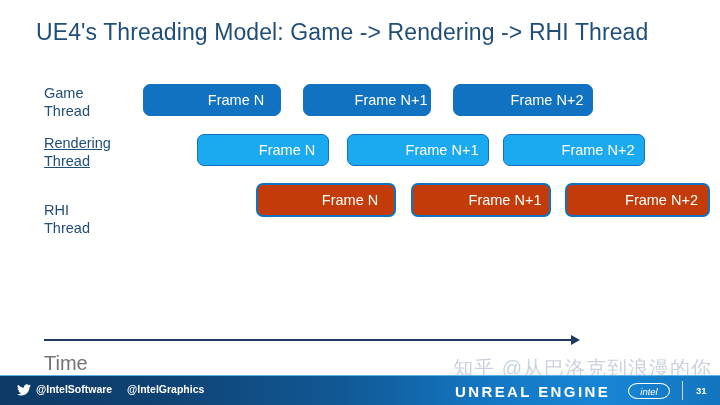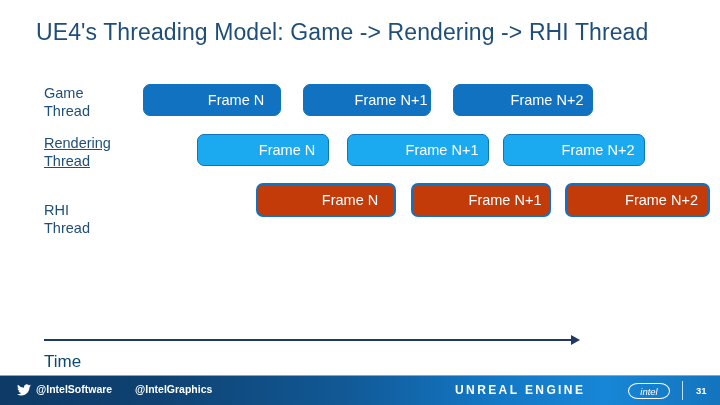--- a/index.html
+++ b/index.html
@@ -113,22 +113,22 @@
     width: 0;
     height: 0;
     border-left: 9px solid #1F3864;
     border-top: 5px solid transparent;
     border-bottom: 5px solid transparent;
   }
   #time-label {
     position: absolute;
     left: 44px;
     top: 352px;
-    font-size: 17px;
-    color: #0c4a6e;
+    font-size: 20px;
+    color: #737373;
   }
 
   
   #watermark {
     position: absolute;
     right: 8px;
     top: 355px;
     font-size: 20px;
     color: rgba(120,140,170,0.40);
     white-space: nowrap;
@@ -165,31 +165,31 @@
   #handle-software {
     position: absolute;
     left: 36px;
     top: 8px;
     font-size: 10.5px;
     color: #ffffff;
     font-weight: bold;
   }
   #handle-graphics {
     position: absolute;
-    left: 135px;
+    left: 127px;
     top: 8px;
     font-size: 10.5px;
     color: #ffffff;
     font-weight: bold;
   }
   #ue-logo {
     position: absolute;
     left: 455px;
     top: 8px;
-    font-size: 12px;
+    font-size: 15px;
     letter-spacing: 2.4px;
     color: #ffffff;
     font-weight: bold;
   }
   #intel-logo {
     position: absolute;
     left: 628px;
     top: 8px;
     width: 42px;
     height: 16px;
@@ -251,20 +251,21 @@
     <div class="frame-box col1">Frame N+1</div>
     <div class="frame-box col2">Frame N+2</div>
   </div>
 
   <div id="time-axis">
     <div class="axis-line"></div>
     <div class="axis-head"></div>
   </div>
   <div id="time-label">Time</div>
 
+  <div id="watermark">知乎 @从巴洛克到浪漫的你</div>
 
   <div id="footer">
     <div id="footer-topline"></div>
 
     <svg id="twitter-icon" viewBox="0 0 24 20">
       <path fill="#ffffff" d="M24 2.4c-.9.4-1.8.7-2.8.8 1-.6 1.8-1.6 2.2-2.7-1 .6-2 1-3.1 1.2A4.9 4.9 0 0 0 11.9 5c0 .4 0 .8.1 1.1A13.9 13.9 0 0 1 1.7.9a4.9 4.9 0 0 0 1.5 6.5c-.8 0-1.6-.2-2.2-.6v.1c0 2.3 1.7 4.3 3.9 4.7-.4.1-.9.2-1.3.2-.3 0-.6 0-.9-.1.6 2 2.4 3.4 4.6 3.4A9.9 9.9 0 0 1 0 17.2a13.9 13.9 0 0 0 7.5 2.2c9.1 0 14-7.5 14-14v-.7c1-.7 1.8-1.5 2.5-2.3z"></path>
     </svg>
 
     <div id="handle-software">@IntelSoftware</div>
     <div id="handle-graphics">@IntelGraphics</div>

